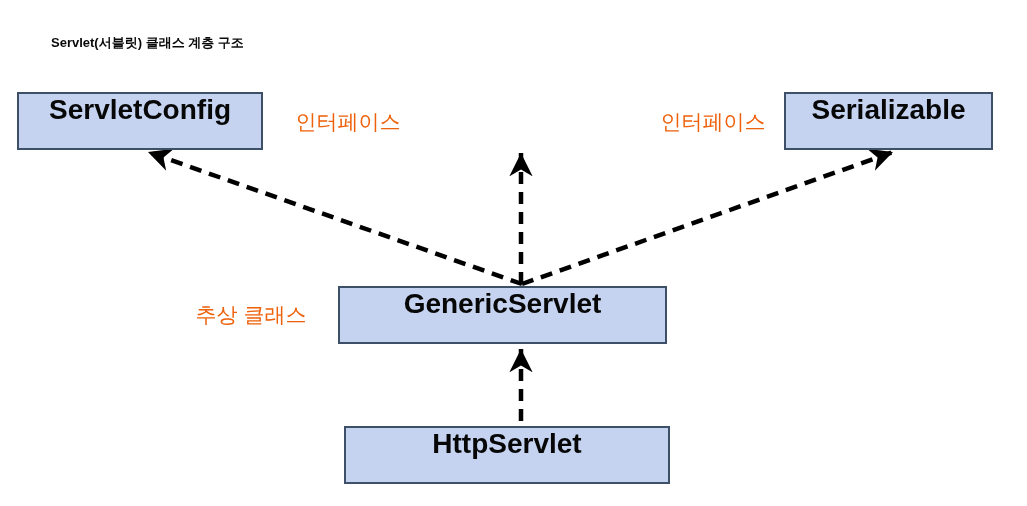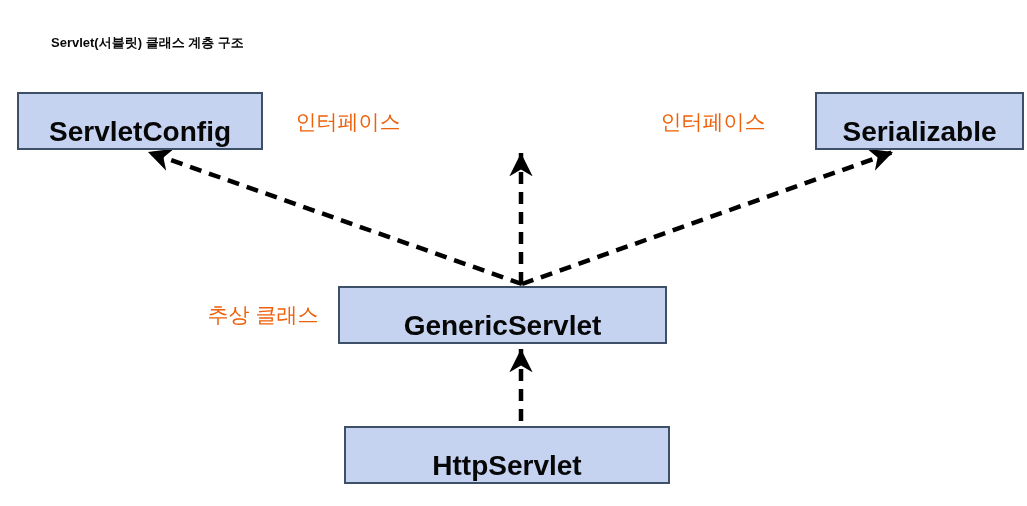--- a/index.html
+++ b/index.html
@@ -44,44 +44,44 @@
   .arrowhead {
     fill: var(--arrow, #000000);
   }
   .node {
     position: absolute;
     z-index: 2;
     background: var(--box-fill, #c5d3f0);
     border: 2px solid var(--box-border, #3d5068);
     box-sizing: border-box;
     display: flex;
-    align-items: flex-end;
+    align-items: flex-start;
     justify-content: center;
     font-size: 28px;
     font-weight: 700;
     color: #070707;
     white-space: nowrap;
   }
   .node-servletconfig { left: 17px;  top: 92px;  width: 246px; height: 58px; }
   .node-servlet       { left: 419px; top: 93px;  width: 203px; height: 58px; }
-  .node-serializable  { left: 815px; top: 92px;  width: 209px; height: 58px; }
+  .node-serializable  { left: 784px; top: 92px;  width: 209px; height: 58px; }
   .node-genericservlet{ left: 338px; top: 286px; width: 329px; height: 58px; }
   .node-httpservlet   { left: 344px; top: 426px; width: 326px; height: 58px; }
   .side-label {
     position: absolute;
     z-index: 2;
     font-size: 21px;
     font-weight: 400;
     color: var(--label-orange, #ee610b);
     text-align: center;
     white-space: nowrap;
   }
   .label-interface-left  { left: 288px; top: 108px; width: 120px; }
   .label-interface-right { left: 653px; top: 108px; width: 120px; }
-  .label-abstract-class  { left: 203px; top: 301px; width: 120px; }
+  .label-abstract-class  { left: 191px; top: 301px; width: 120px; }
 </style>
 </head>
 <body>
 
 <div class="canvas">
 
   <h1 class="title">Servlet(서블릿) 클래스 계층 구조</h1>
 
   <svg class="arrows" viewBox="0 0 1027 506" xmlns="http://www.w3.org/2000/svg" aria-hidden="true">
     <defs>

